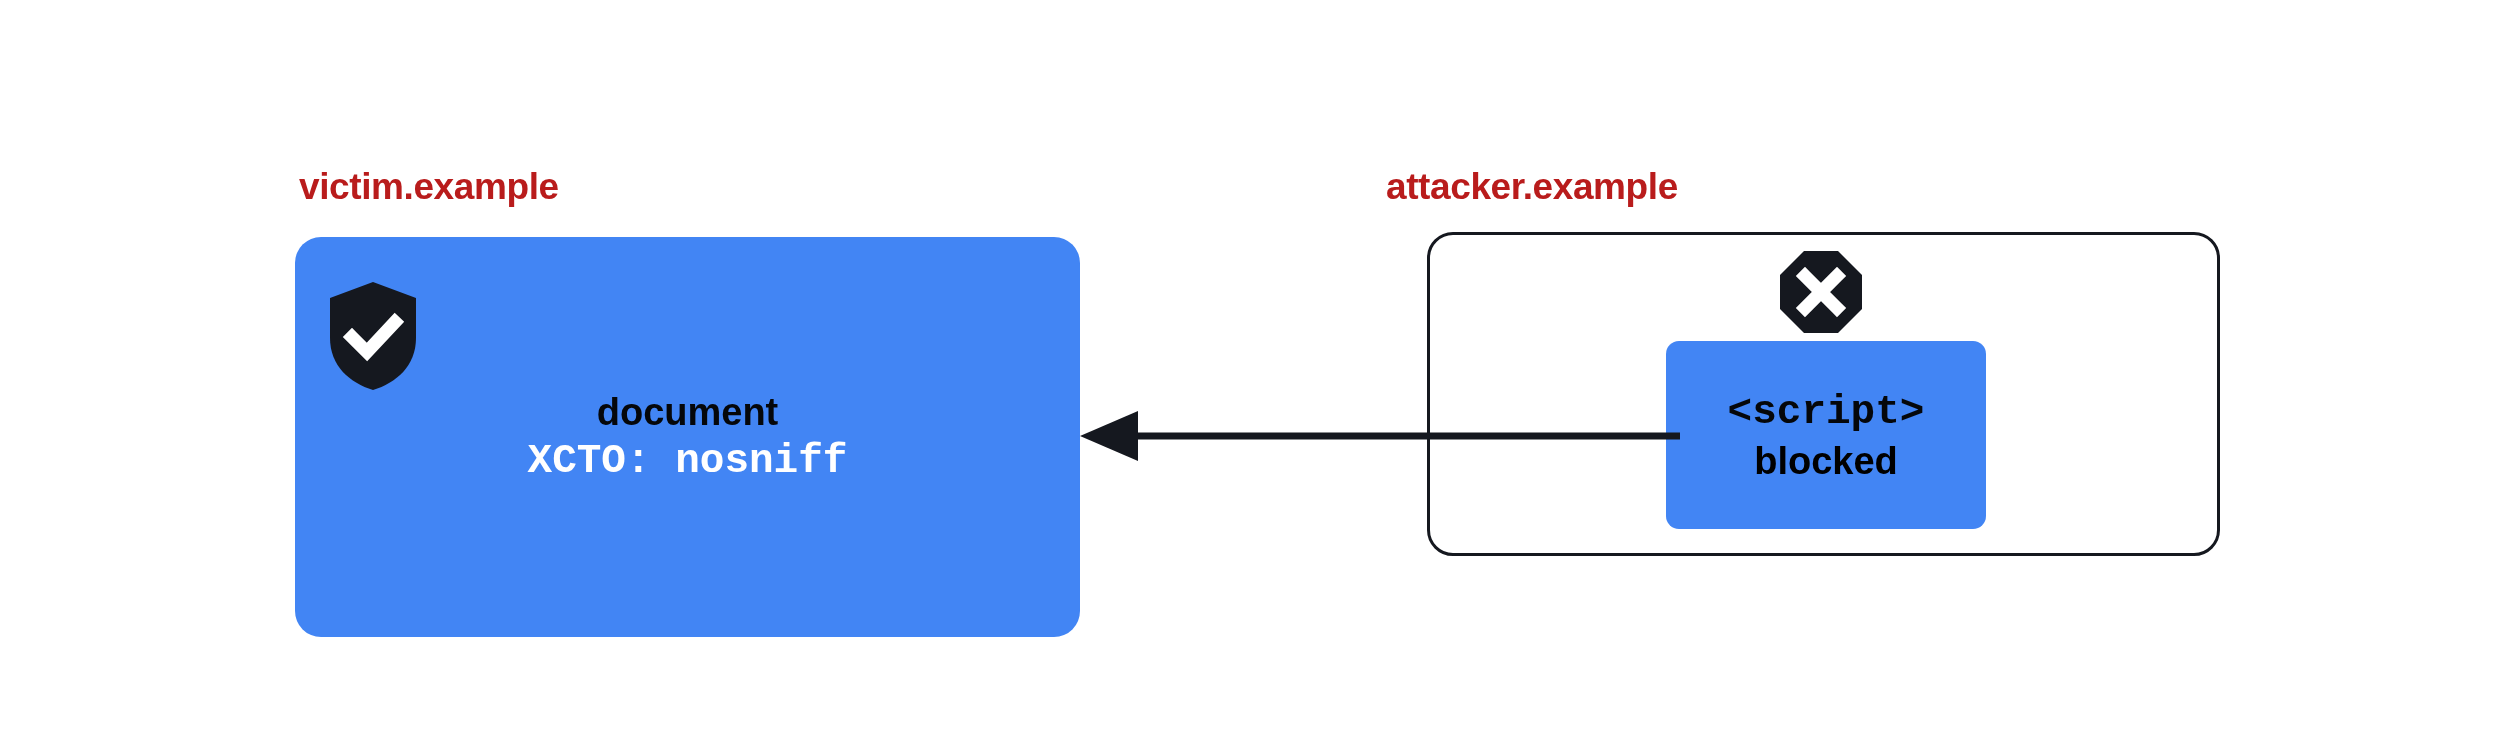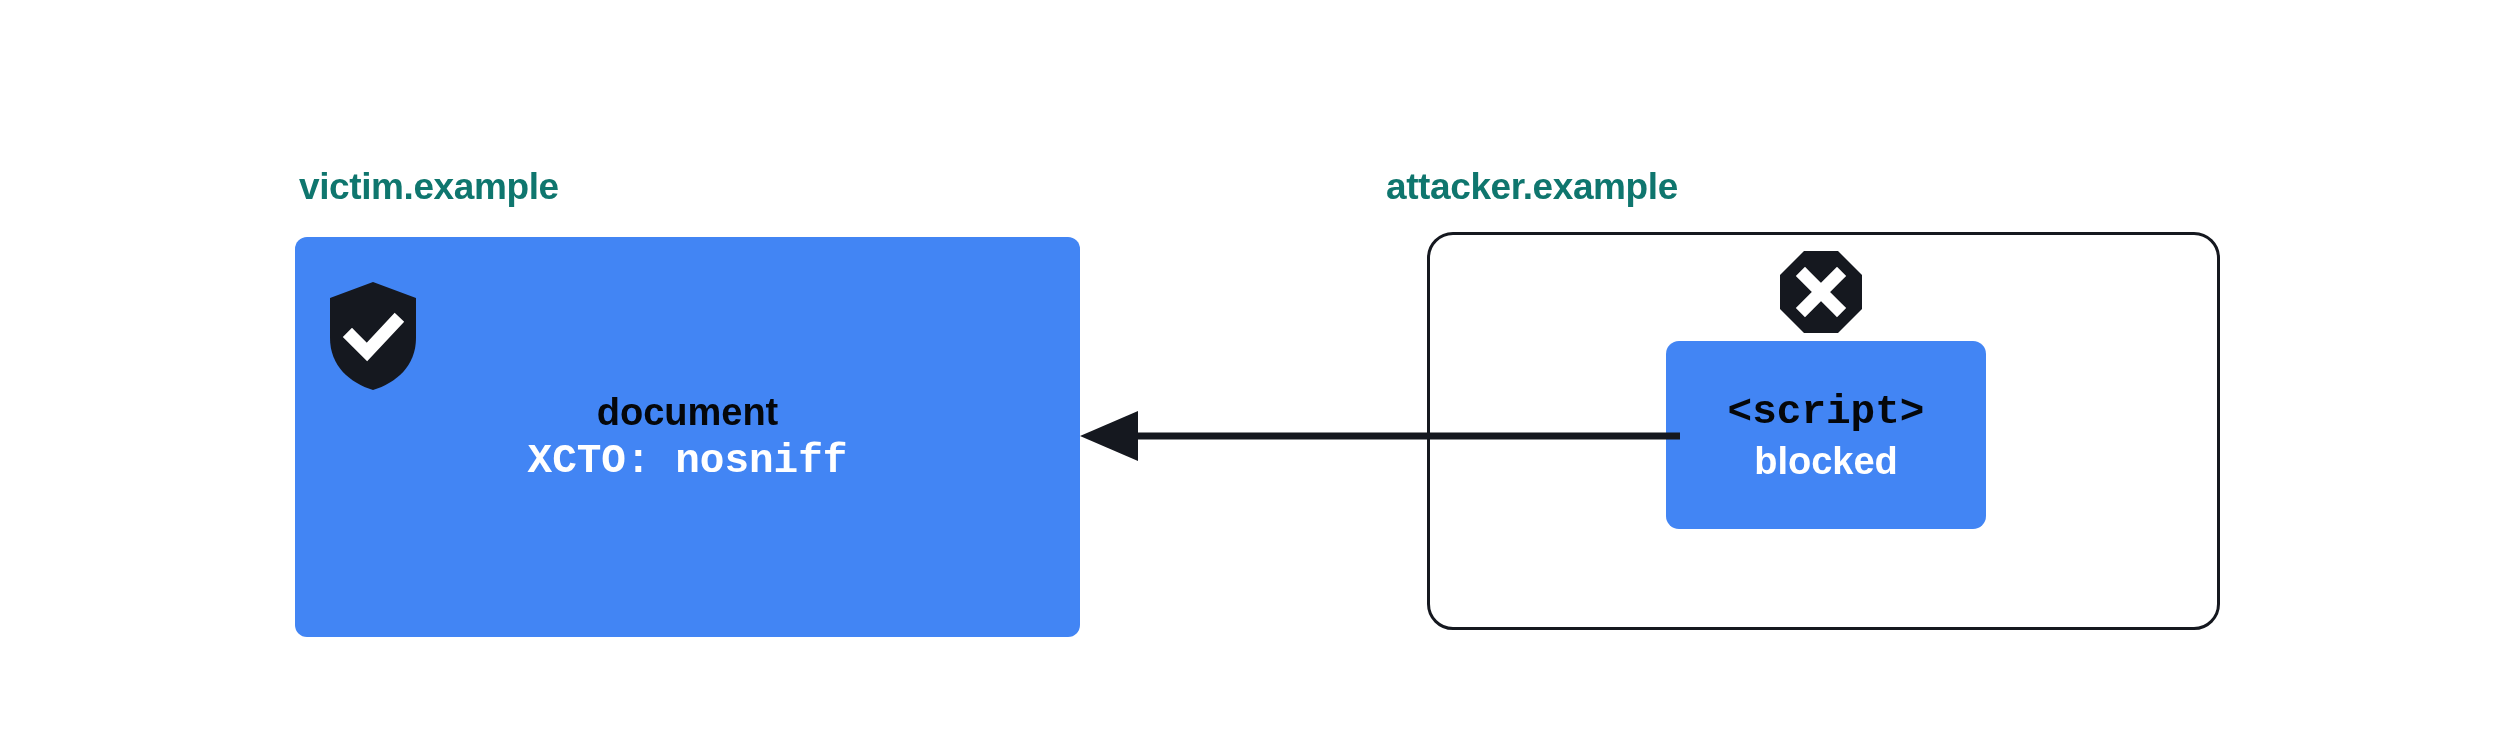--- a/index.html
+++ b/index.html
@@ -25,35 +25,35 @@
   }
 
   
   .origin-label {
     position: absolute;
     font-family: "Liberation Sans", sans-serif;
     font-weight: bold;
     font-size: 37px;
     line-height: 1;
     letter-spacing: -0.4px;
-    color: #0f766e;
+    color: #b91c1c;
     white-space: nowrap;
   }
   #victim-label { left: 299px; top: 168px; }
   #attacker-label { left: 1386px; top: 168px; }
 
   
   #victim-box {
     position: absolute;
     left: 295px;
     top: 237px;
     width: 785px;
     height: 400px;
     background: #4285f4;
-    border-radius: 12px;
+    border-radius: 26px;
   }
 
   #shield-icon {
     position: absolute;
     left: 35px;
     top: 45px;
     width: 86px;
     height: 108px;
   }
 
@@ -85,21 +85,21 @@
     color: #ffffff;
     white-space: pre;
   }
 
   
   #attacker-box {
     position: absolute;
     left: 1427px;
     top: 232px;
     width: 793px;
-    height: 398px;
+    height: 324px;
     background: #ffffff;
     border: 3px solid #15181f;
     border-radius: 26px;
     box-sizing: border-box;
   }
 
   #blocked-octagon-icon {
     position: absolute;
     left: 350px;
     top: 16px;
@@ -127,21 +127,21 @@
     font-size: 41px;
     line-height: 52px;
     color: #05070a;
     white-space: pre;
   }
   #script-status-line {
     font-family: "Liberation Sans", sans-serif;
     font-weight: bold;
     font-size: 38px;
     line-height: 46px;
-    color: #ffffff;
+    color: #000000;
     white-space: nowrap;
   }
 
   
   #blocked-arrow {
     position: absolute;
     left: 1070px;
     top: 406px;
     width: 610px;
     height: 62px;

